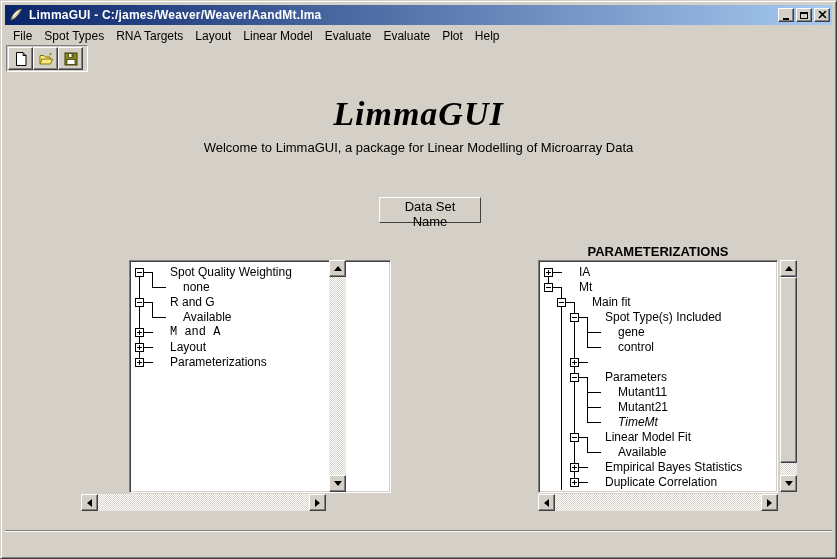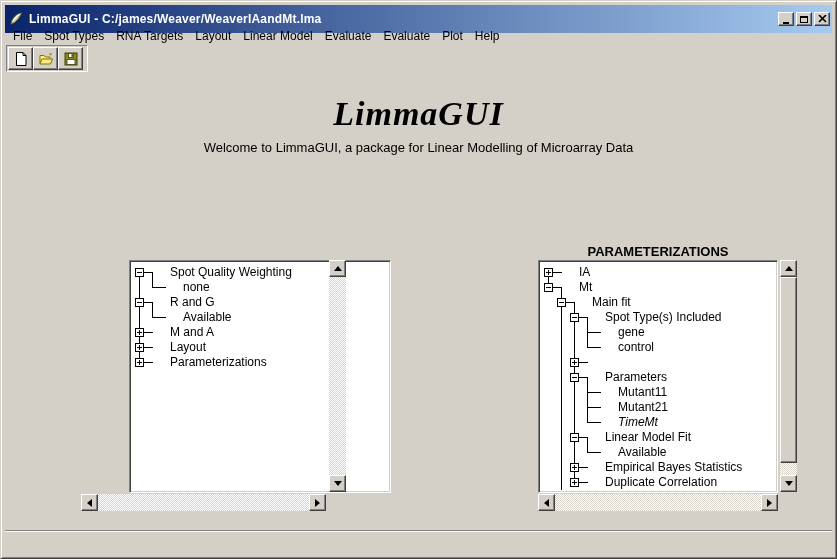--- a/index.html
+++ b/index.html
@@ -8,21 +8,21 @@
     font-family:"Liberation Sans",sans-serif;color:#000;
     background:#d4d0c8;
   }
   
   .window{
     position:absolute;inset:0;background:#d4d0c8;
     border:1px solid;border-color:#d4d0c8 #404040 #404040 #d4d0c8;
     box-shadow:inset 1px 1px 0 #ffffff,inset -1px -1px 0 #808080;
   }
   .titlebar{
-    position:absolute;left:4px;top:4px;right:4px;height:28px;
+    position:absolute;left:4px;top:4px;right:4px;height:20px;
     background:linear-gradient(to right,#0a246a,#a6caf0);
     display:flex;align-items:center;padding:0 2px;
   }
   .titlebar .app-icon{width:16px;height:16px;flex:0 0 16px;margin:0 3px 0 1px;}
   .titlebar .title-text{
     color:#fff;font-size:12px;font-weight:bold;white-space:nowrap;
     letter-spacing:.2px;margin-left:2px;flex:1;
   }
   .winbtns{display:flex;gap:2px;}
   .winbtn{
@@ -181,20 +181,21 @@
           <rect x="5.5" y="2.5" width="5" height="4" fill="#ffffff" stroke="#3f3f00" stroke-width="0.8"></rect>
           <rect x="8.5" y="3.2" width="1.4" height="2.6" fill="#3f3f00"></rect>
           <rect x="4" y="8.5" width="8" height="5" fill="#ffffff" stroke="#3f3f00" stroke-width="0.8"></rect>
         </svg>
       </button>
     </div>
   </div>
 
   <div class="app-title">LimmaGUI</div>
   <div class="subtitle">Welcome to LimmaGUI, a package for Linear Modelling of Microarray Data</div>
+  <button class="dataset-btn">Data Set Name</button>
 
   <div class="tree-heading right">PARAMETERIZATIONS</div>
 
   <div class="tree-panel left">
     <div class="tree-inner" id="tree-left">
         <div class="tline" style="left: 7px; top: 9px; width: 1px; height: 90px;"></div>
         <div class="tline" style="left: 20px; top: 9px; width: 1px; height: 15px;"></div>
         <div class="tline" style="left: 20px; top: 39px; width: 1px; height: 15px;"></div>
         <div class="trow" style="top: 2px;">
           <div class="tline" style="left: 12px; top: 7px; width: 9px; height: 1px;"></div>
@@ -217,21 +218,21 @@
         <div class="trow" style="top: 47px;">
           <div class="tline" style="left: 20px; top: 7px; width: 14px; height: 1px;"></div>
           <span class="tlabel" style="left: 51px;">Available</span>
         </div>
         <div class="trow" style="top: 62px;">
           <div class="tline" style="left: 12px; top: 7px; width: 9px; height: 1px;"></div>
           <span class="tbox" style="left: 3px;">
             <i class="gh"></i>
             <i class="gv"></i>
           </span>
-          <span class="tlabel" style="left: 38px;">M and A</span>
+          <span class="tlabel" style="left: 38px; font-family: Liberation Mono, monospace;">M and A</span>
         </div>
         <div class="trow" style="top: 77px;">
           <div class="tline" style="left: 12px; top: 7px; width: 9px; height: 1px;"></div>
           <span class="tbox" style="left: 3px;">
             <i class="gh"></i>
             <i class="gv"></i>
           </span>
           <span class="tlabel" style="left: 38px;">Layout</span>
         </div>
         <div class="trow" style="top: 92px;">

